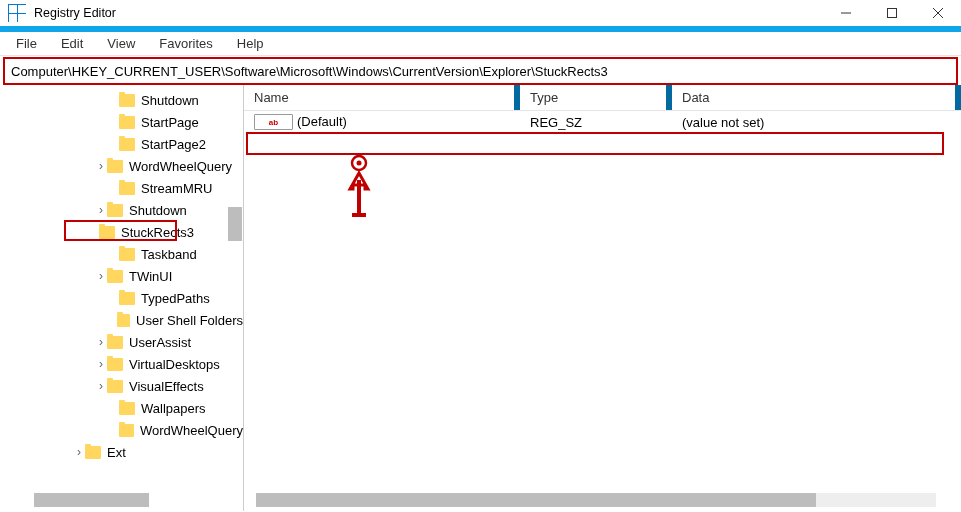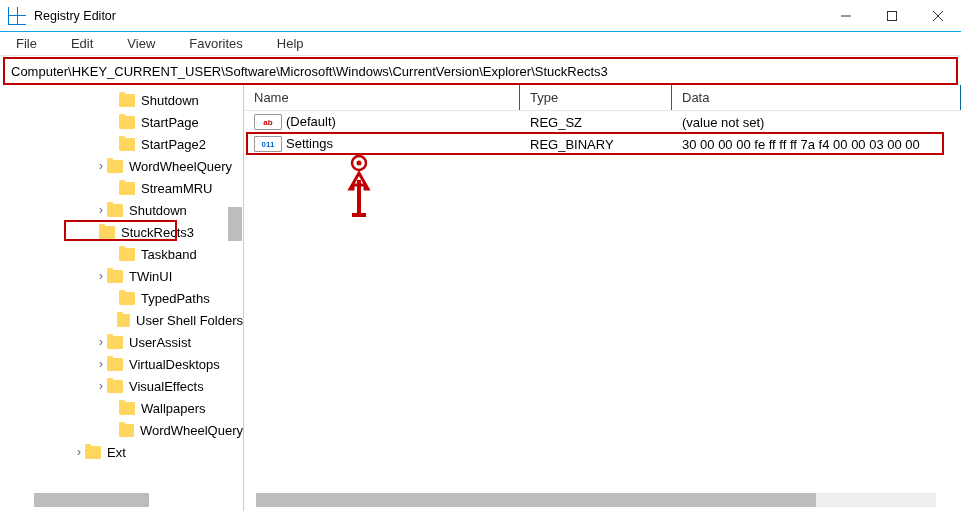--- a/index.html
+++ b/index.html
@@ -1,43 +1,43 @@
 <!DOCTYPE html>
 <html><head>
 <meta charset="utf-8">
 <style>
   * { box-sizing: border-box; margin: 0; padding: 0; font-family: "Segoe UI", Tahoma, sans-serif; }
   body { width: 961px; height: 512px; background: #fff; overflow: hidden; font-size: 13px; color: #000; }
-  .titlebar { height: 32px; display: flex; align-items: center; border-bottom: 1px solid #0ea5e9; }
+  .titlebar { height: 32px; display: flex; align-items: center; border-bottom: 6px solid #0ea5e9; }
   .titlebar .appicon { width: 18px; height: 18px; margin: 0 8px; background: #0078d4; display: flex; flex-wrap: wrap; }
   .titlebar .appicon span { width: 8px; height: 8px; background: #fff; margin: 0.5px; }
   .titlebar .title { flex: 1; font-size: 12.5px; }
   .titlebar .winbtn { width: 46px; height: 32px; display: flex; align-items: center; justify-content: center; color: #555; }
   .titlebar .winbtn svg { width: 10px; height: 10px; }
-  .menubar { height: 24px; display: flex; align-items: center; padding: 0 6px; gap: 14px; border-bottom: 1px solid #e5e5e5; }
+  .menubar { height: 24px; display: flex; align-items: center; padding: 0 6px; gap: 4px; border-bottom: 1px solid #e5e5e5; }
   .menubar span { padding: 2px 10px; font-size: 13px; color: #333; }
   .addressbar { height: 28px; border: 2.5px solid #c00000; margin: 1px 3px 0 3px; display: flex; align-items: center; padding: 0 6px; font-size: 13px; }
   .content { display: flex; height: calc(512px - 32px - 24px - 30px); }
   .treepane { width: 244px; border-right: 1px solid #ccc; overflow: hidden; position: relative; }
   .tree { padding-top: 4px; }
   .tvitem { height: 22px; display: flex; align-items: center; font-size: 13px; white-space: nowrap; margin-left: 37px; }
   .tvitem .exp { width: 12px; text-align: center; color: #666; font-size: 12px; }
   .tvitem .folder { width: 16px; height: 13px; background: #ffd75e; border-radius: 1px; margin-right: 6px; position: relative; }
   .tvitem .folder:before { content:""; position:absolute; top:-2px; left:0; width:6px; height:2px; background:#ffd75e; border-radius:1px 1px 0 0; }
   .tvitem.selected {  }
   .highlight-stuck { position: absolute; border: 2.5px solid #c00000; pointer-events: none; }
   .listpane { flex: 1; position: relative; overflow: hidden; }
   .listhead { height: 26px; display: flex; align-items: center; border-bottom: 1px solid #e5e5e5; }
-  .listhead div { padding: 0 10px; font-size: 13px; color: #333; border-right: 1px solid #0369a1; height: 100%; display:flex;align-items:center; }
+  .listhead div { padding: 0 10px; font-size: 13px; color: #333; border-right: 6px solid #0369a1; height: 100%; display:flex;align-items:center; }
   .col-name { width: 276px; }
   .col-type { width: 152px; }
   .col-data { flex: 1; }
   .listrow { height: 22px; display: flex; align-items: center; font-size: 13px; }
   .listrow .cell { padding: 0 10px; white-space: nowrap; overflow: hidden; }
-  .icon-sz, .icon-bin { width:28px;height:16px;margin-right:4px;display:inline-flex;align-items:center;justify-content:center;border:1px solid #999;font-size:8px;font-weight:bold;border-radius:1px;vertical-align:middle; }
+  .icon-sz, .icon-bin { width:39px;height:16px;margin-right:4px;display:inline-flex;align-items:center;justify-content:center;border:1px solid #999;font-size:8px;font-weight:bold;border-radius:1px;vertical-align:middle; }
   .icon-sz { color:#c00; }
   .icon-bin { color:#0066cc; }
   .hscroll { position:absolute; bottom:4px; height:14px; background:#eee; }
   .hscroll .thumb { height:100%; background:#bdbdbd; }
   .vscroll { position:absolute; right:0; top:0; width:16px; height:100%; }
   .vscroll .thumb { width:14px; background:#bdbdbd; margin-left:1px; }
   .ann-arrow { position:absolute; pointer-events:none; }
 </style>
 </head>
 <body>
@@ -182,25 +182,20 @@
       <div class="col-name">Name</div>
       <div class="col-type">Type</div>
       <div class="col-data">Data</div>
     </div>
     <div id="rows">
         <div class="listrow">
           <div class="cell col-name"><span class="icon-sz">ab</span><span>(Default)</span></div>
           <div class="cell col-type">REG_SZ</div>
           <div class="cell col-data">(value not set)</div>
         </div>
-        <div class="listrow">
-          <div class="cell col-name"><span class="icon-bin">011</span><span>Settings</span></div>
-          <div class="cell col-type">REG_BINARY</div>
-          <div class="cell col-data">30 00 00 00 fe ff ff ff 7a f4 00 00 03 00 00</div>
-        </div>
       </div>
     <div class="highlight-stuck" style="left:2px;top:47px;width:698px;height:23px;"></div>
     <svg class="ann-arrow" style="left:95px;top:70px;width:40px;height:70px;">
       <circle cx="20" cy="8" r="7" fill="none" stroke="#c00000" stroke-width="2.5"></circle>
       <circle cx="20" cy="8" r="2.5" fill="#c00000"></circle>
       <line x1="20" y1="60" x2="20" y2="25" stroke="#c00000" stroke-width="4"></line>
       <polygon points="20,18 11,34 14,34 14,30 26,30 26,34 29,34" fill="none" stroke="#c00000" stroke-width="3"></polygon>
       <line x1="13" y1="60" x2="27" y2="60" stroke="#c00000" stroke-width="4"></line>
     </svg>
     <div class="hscroll" style="left:12px;width:680px;">

